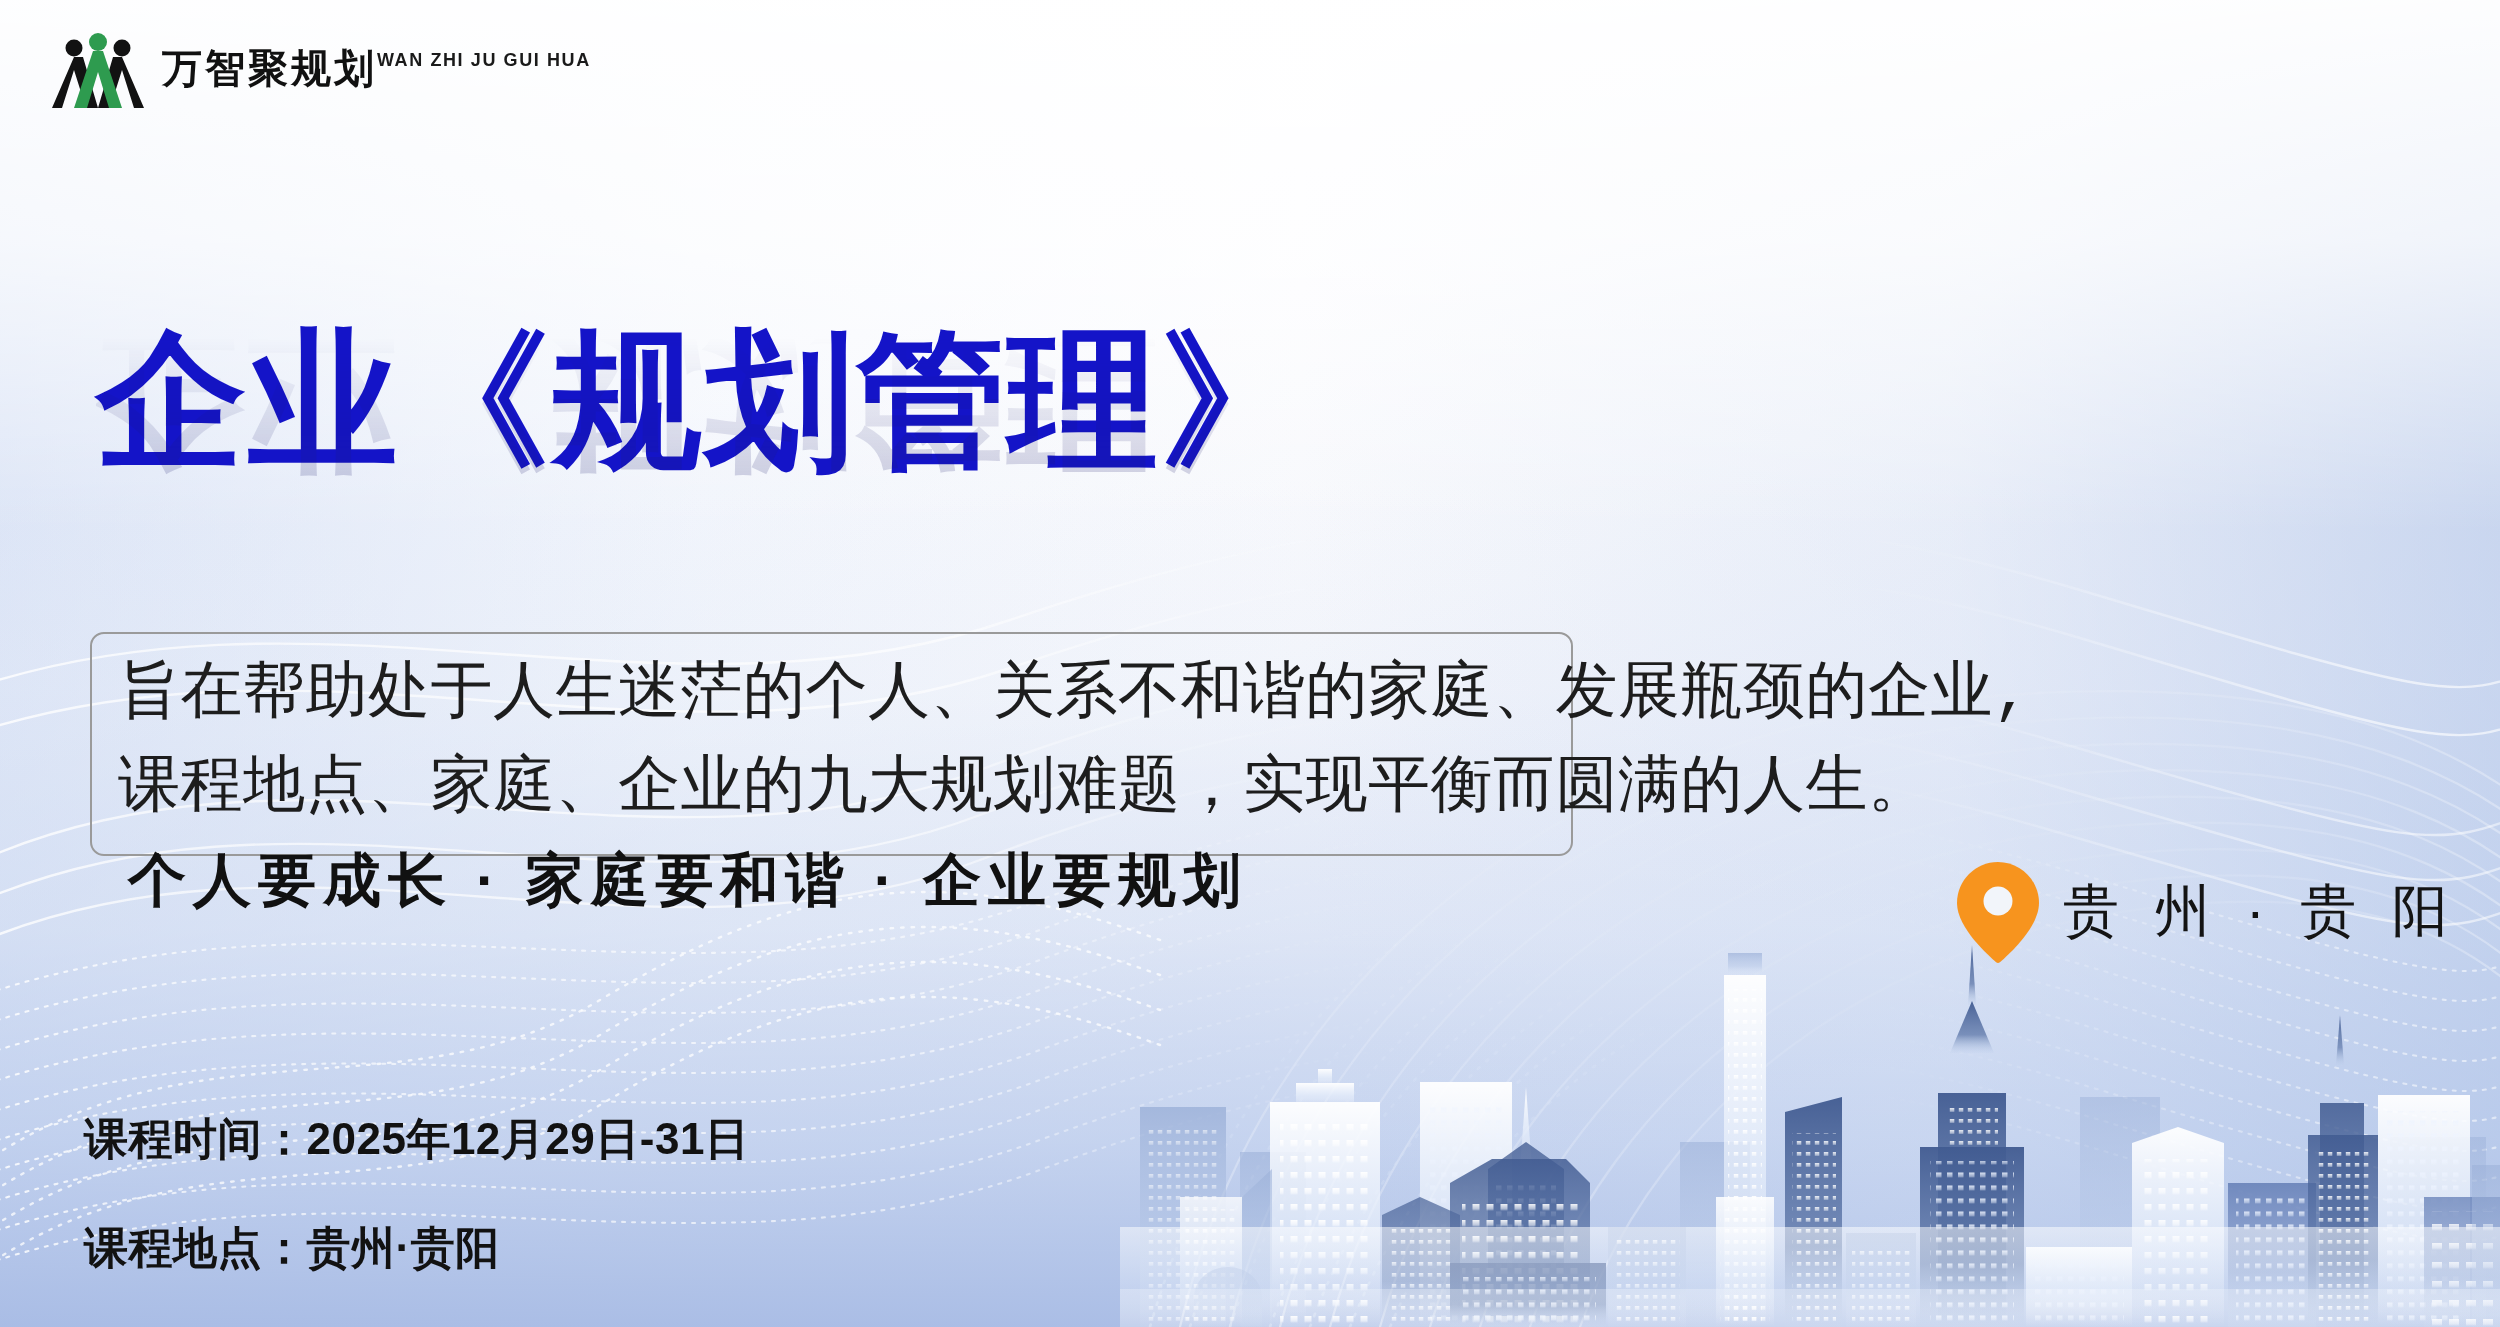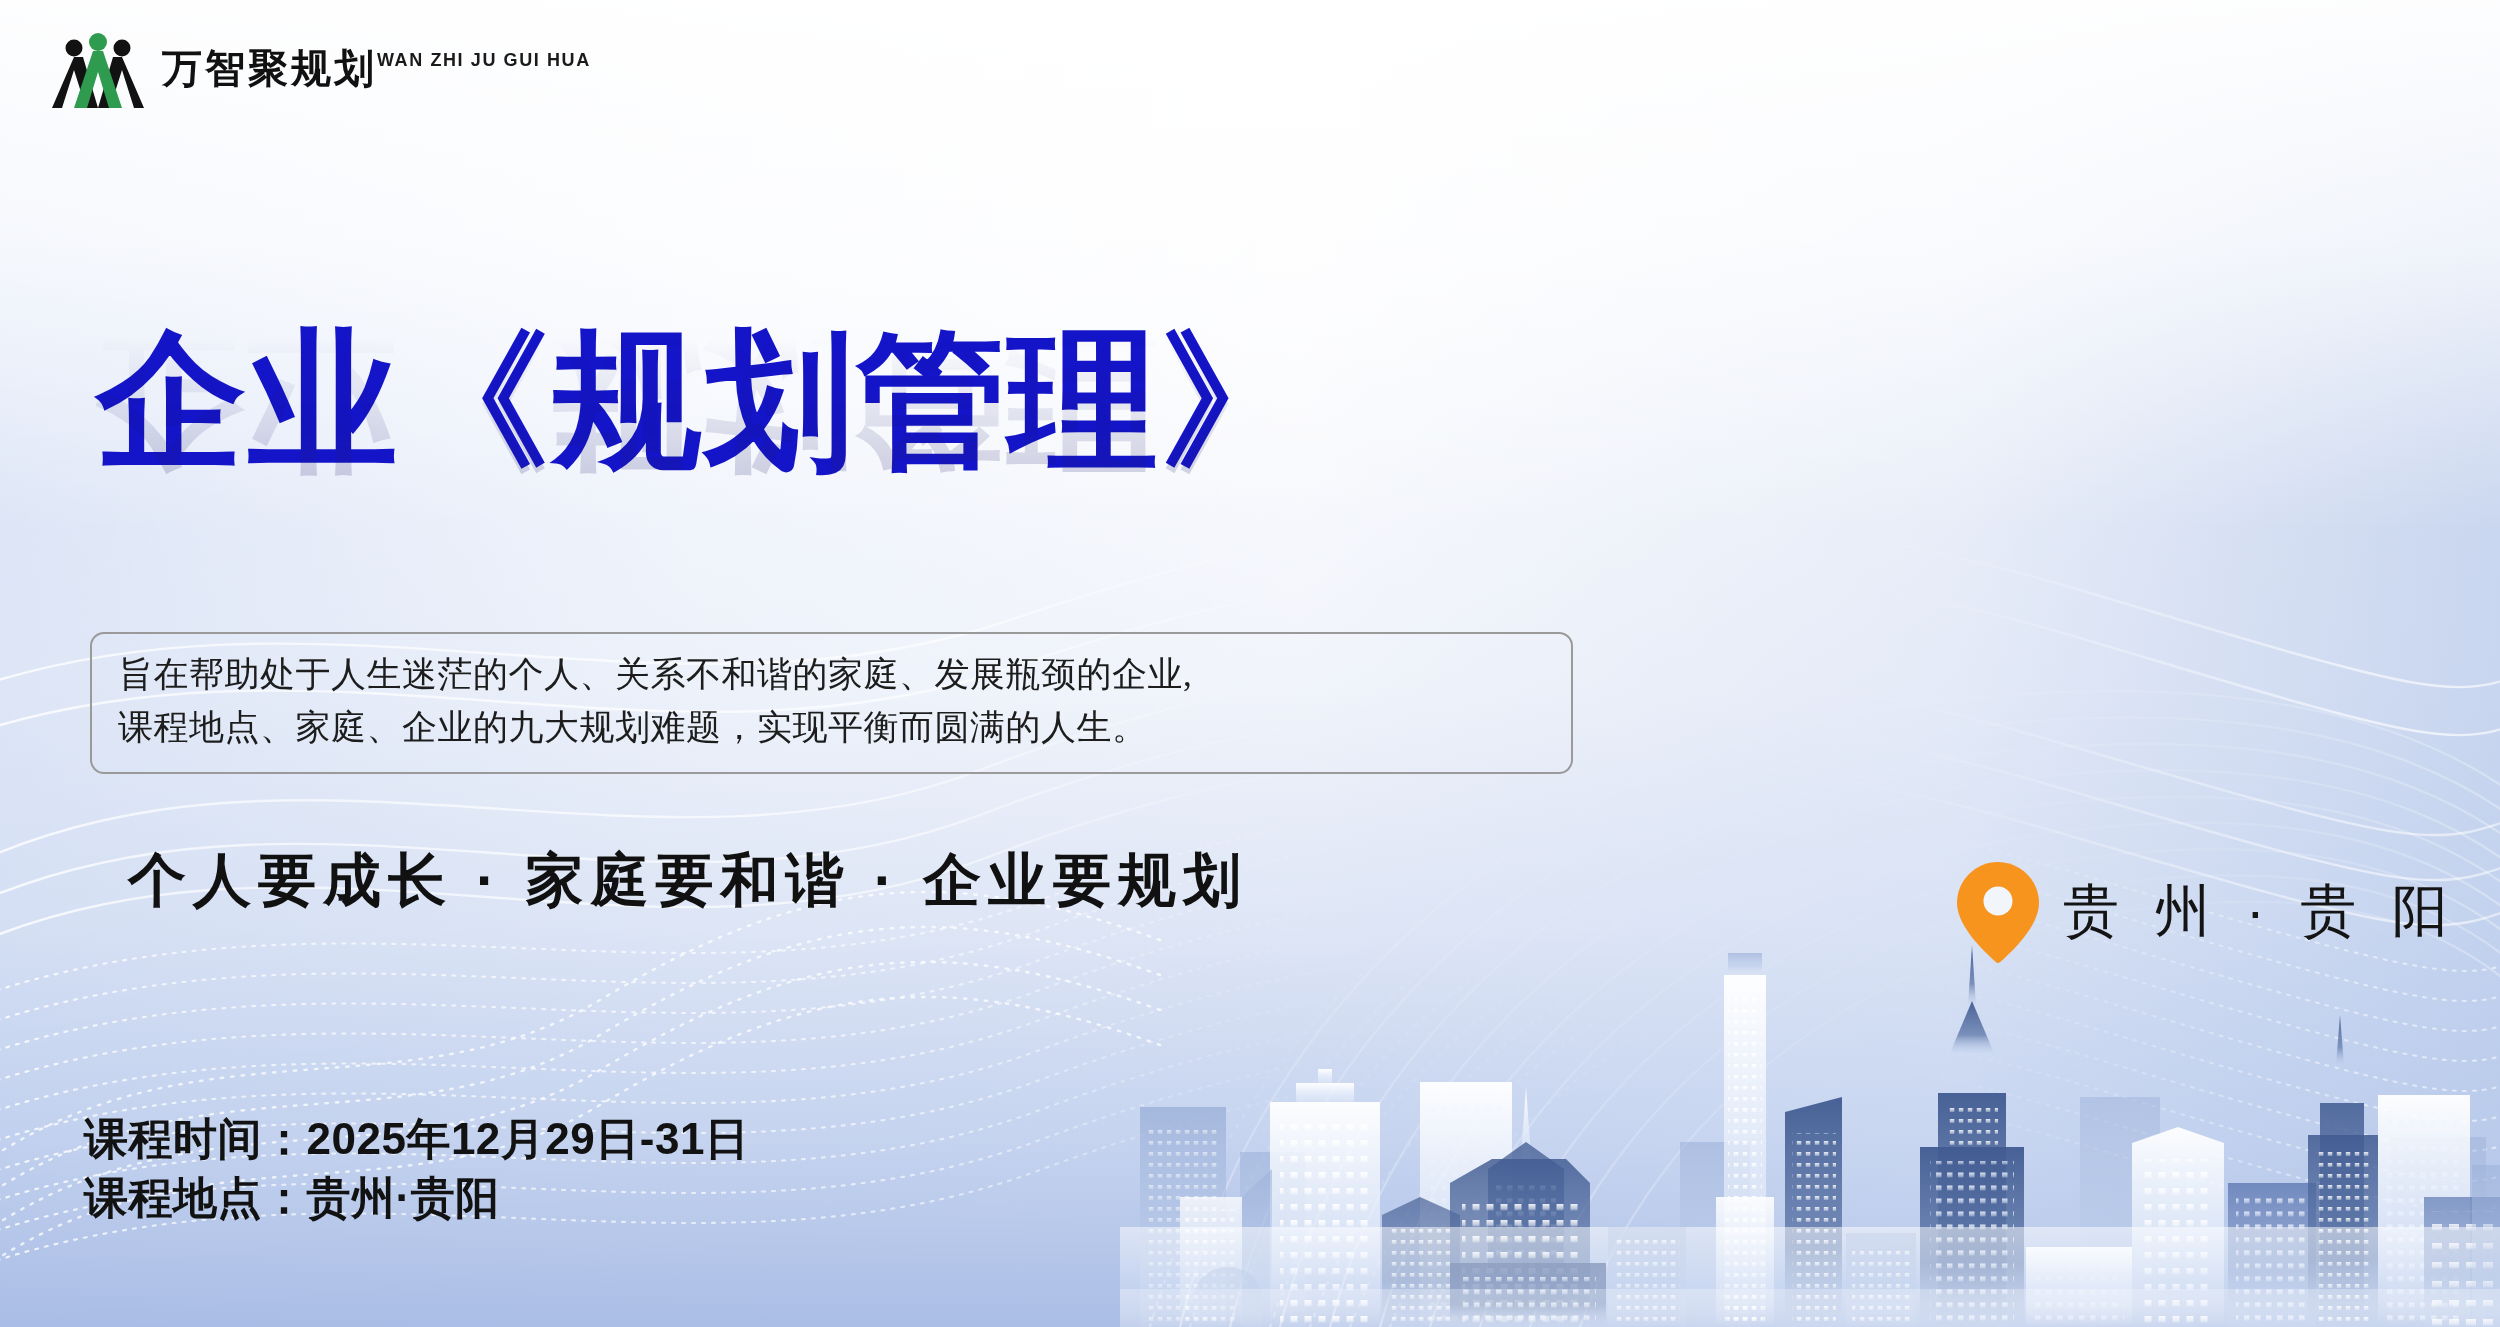--- a/index.html
+++ b/index.html
@@ -82,38 +82,38 @@
   }
 
   
   #desc-box{
     position:absolute; left:90px; top:632px; width:1483px;
     border:2px solid #9a9a9a; border-radius:14px;
     padding:14px 26px 18px 26px;
     background:transparent;
   }
   .desc-line{
-    font-family:Liberation Serif, serif;
-    font-size:35px; color:#1d1d1d; line-height:1.52; letter-spacing:.5px; white-space:nowrap;
+    font-family:Liberation Mono, monospace;
+    font-size:62px; color:#1d1d1d; line-height:1.52; letter-spacing:.5px; white-space:nowrap;
   }
 
   
   #tagline{
     position:absolute; left:128px; top:842px;
     font-family:"Liberation Sans","DejaVu Sans",sans-serif;
     font-size:58px; font-weight:700; color:#111; letter-spacing:7px; white-space:nowrap;
   }
 
   
   #info{ position:absolute; left:84px; top:1110px; }
   .info-line{
     font-family:"Liberation Sans","DejaVu Sans",sans-serif;
     font-size:44px; font-weight:600; color:#121212; letter-spacing:.5px; white-space:nowrap;
   }
-  .info-line + .info-line{ }
+  .info-line + .info-line{ margin-top:50px; }
 
   
   #location-badge{
     position:absolute; left:1955px; top:860px;
     display:flex; flex-direction:row; align-items:center; gap:22px;
   }
   #pin-icon{ width:86px; height:104px; }
   #pin-icon svg{ display:block; width:100%; height:100%; }
   #location-label{
     font-family:"Liberation Sans","DejaVu Sans",sans-serif;

